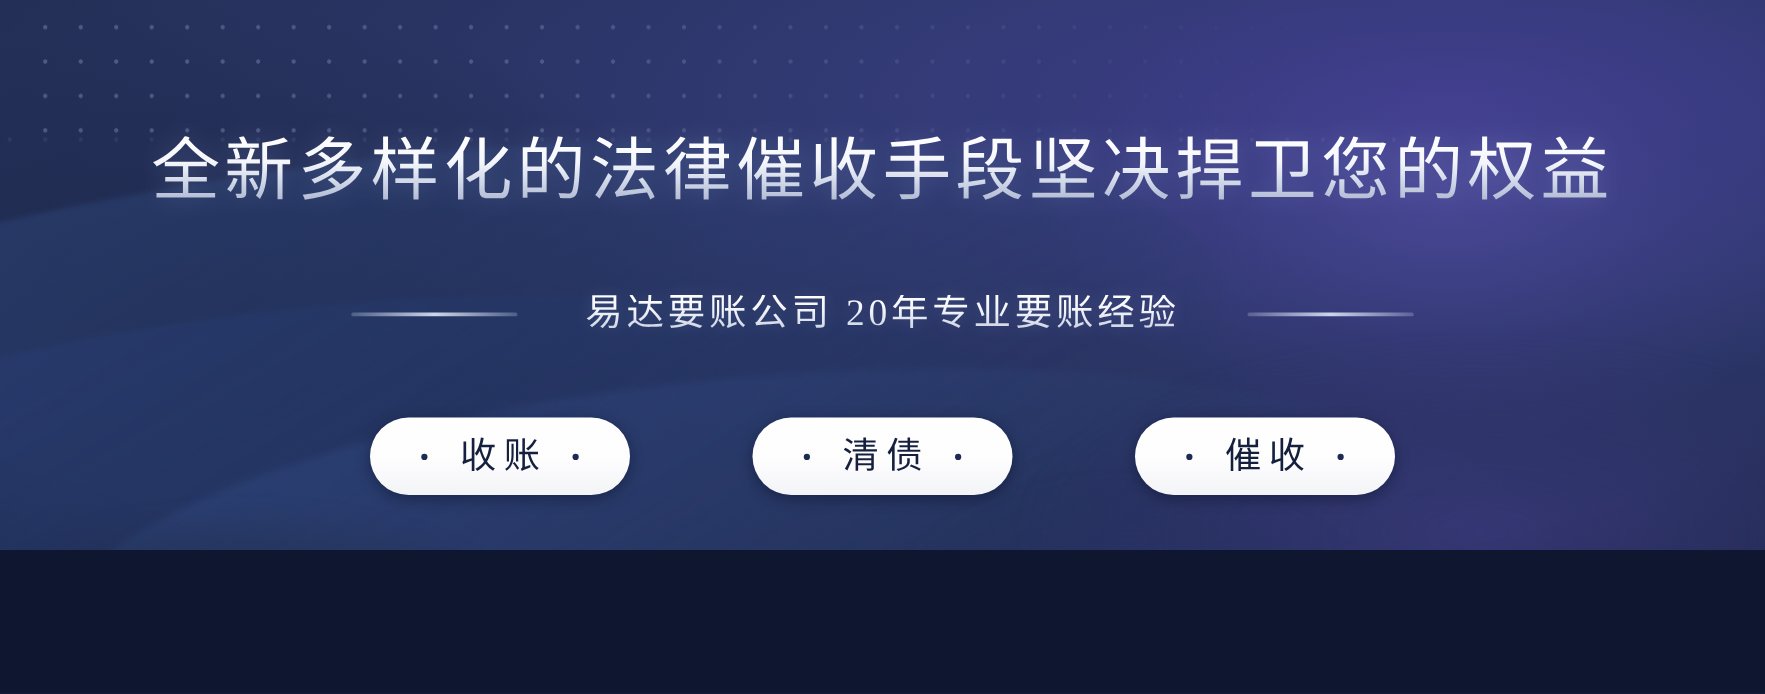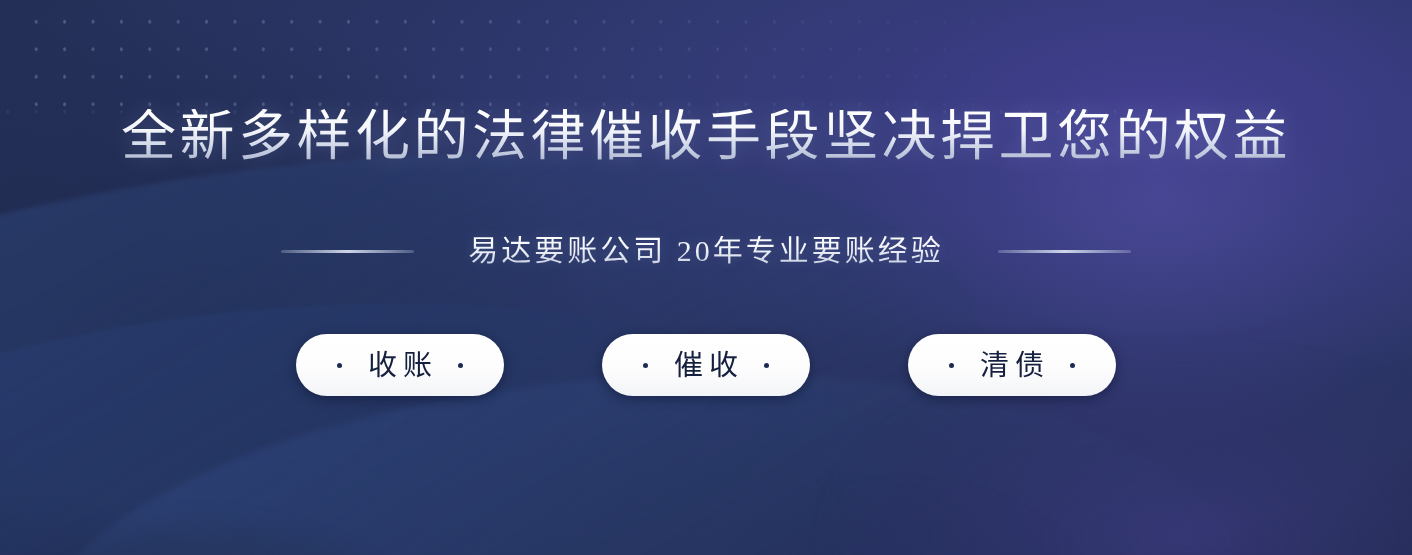--- a/index.html
+++ b/index.html
@@ -5,21 +5,21 @@
 <style>
   html, body {
     margin: 0;
     padding: 0;
     background: #0e1630;
   }
 
   .banner {
     position: relative;
     width: 1412px;
-    height: 555px;
+    height: 440px;
     overflow: hidden;
     font-family: "Liberation Serif", "DejaVu Serif", serif;
     background: #25305c;
     user-select: none;
   }
 
   
 
   .bg-base {
     position: absolute;
@@ -266,25 +266,25 @@
 
       <div class="pill">
         <span class="dot"></span>
         <span class="pill-label">收账</span>
         <span class="dot"></span>
       </div>
 
 
       <div class="pill">
         <span class="dot"></span>
+        <span class="pill-label">清债</span>
+        <span class="dot"></span>
+      </div>
+
+      <div class="pill">
+        <span class="dot"></span>
         <span class="pill-label">催收</span>
-        <span class="dot"></span>
-      </div>
-
-      <div class="pill">
-        <span class="dot"></span>
-        <span class="pill-label">清债</span>
         <span class="dot"></span>
       </div>
 
     </div>
   </div>
 </div>
 
 </body></html>

